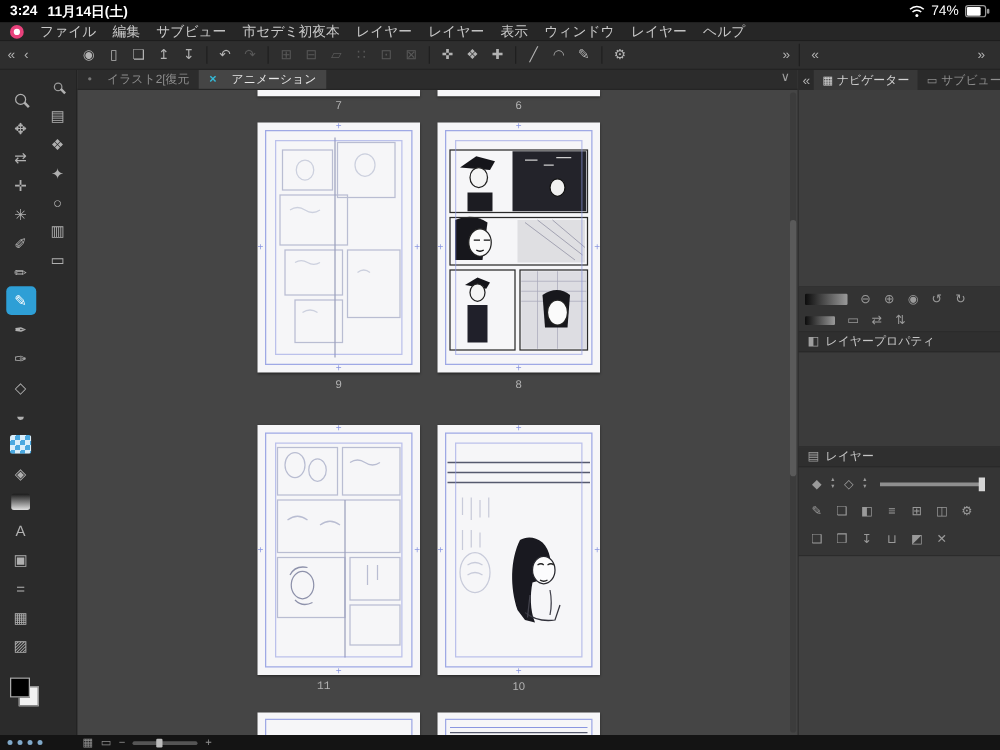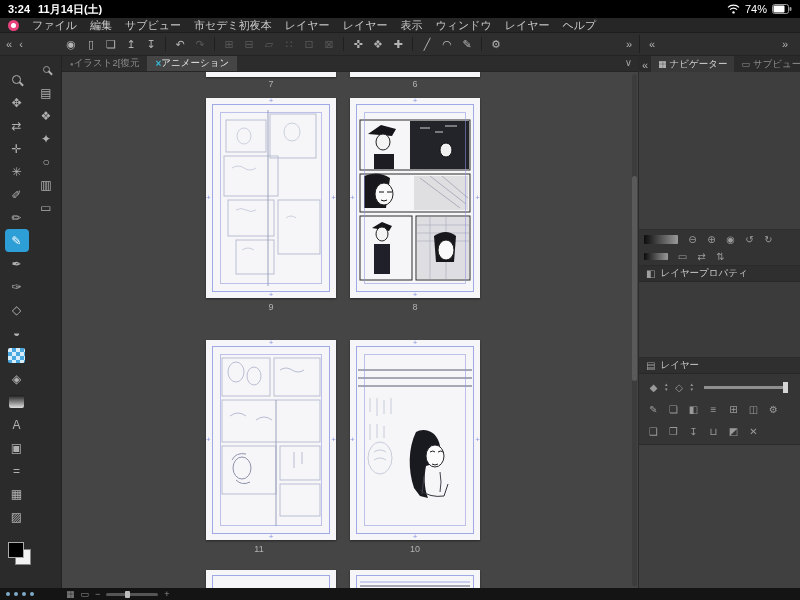--- a/index.html
+++ b/index.html
@@ -49,21 +49,21 @@
     background-size:8px 8px;background-position:0 0,4px 4px;}
   .gradchip{width:15px;height:13px;border-radius:2px;background:linear-gradient(180deg,#1a1a1a,#e0e0e0);}
   .swatches{position:absolute;left:8px;top:486px;width:30px;height:30px;}
   .sw{position:absolute;width:16px;height:16px;border:1px solid #888;}
   .sw.sub{left:7px;top:7px;background:#f2f2f2;}
   .sw.main{left:0;top:0;background:#000;border-color:#aaa;z-index:2;}
   
   .canvas{position:relative;flex:1 1 auto;background:#454545;display:flex;flex-direction:column;min-width:0;}
   .tabbar{height:16px;background:#2c2c2c;display:flex;align-items:stretch;font-size:9.5px;
     color:#8d8d8d;border-bottom:1px solid #252525;position:relative;}
-  .dtab{display:flex;align-items:center;gap:0;padding:0 8px;white-space:nowrap;}
+  .dtab{display:flex;align-items:center;gap:12px;padding:0 8px;white-space:nowrap;}
   .dtab.active{background:#454545;color:#e6e6e6;}
   .dtab .dot{font-size:6px;color:#777;}
   .dtab .x{color:#35b9d6;font-size:10px;font-weight:bold;}
   .tab-ovf{position:absolute;right:6px;top:1px;color:#a0a0a0;font-size:10px;}
   .viewport{position:relative;flex:1 1 auto;overflow:hidden;}
   .page{position:absolute;width:130px;background:#f6f6f8;box-shadow:0 1px 2px rgba(0,0,0,.45);}
   .pg200{height:200px;}
   .strip5{height:5px;}
   .strip18{height:18px;}
   .g-out{position:absolute;inset:6px;border:1px solid rgba(138,150,224,.8);pointer-events:none;}
@@ -368,21 +368,21 @@
             <path d="M70 150 q10 8 24 6 l4 -12" stroke="#33333c" fill="none"></path>
             <path d="M74 136 l-2 18 M90 132 q2 10 0 20" stroke="#44444e" fill="none"></path>
           </svg>
           <div class="g-out"></div>
             <div class="g-in"></div>
           <span class="cm cm-t">+</span>
             <span class="cm cm-b">+</span>
             <span class="cm cm-l">+</span>
             <span class="cm cm-r">+</span>
         </div>
-        <div class="pgnum" style="left:132px;top:472px;">11</div>
+        <div class="pgnum" style="left:132px;top:472px;font-family:Liberation Mono, monospace;">11</div>
         <div class="pgnum" style="left:288px;top:472px;">10</div>
 
         <div class="page strip18" style="left:144px;top:498px;">
           <div class="g-out"></div>
         </div>
         <div class="page strip18" style="left:288px;top:498px;">
           <div class="g-out"></div>
           <svg class="art" viewBox="0 0 130 18">
             <line x1="10" y1="12" x2="120" y2="12" stroke="#8a96e0" stroke-width="0.8"></line>
             <line x1="10" y1="16" x2="120" y2="16" stroke="#565a6e" stroke-width="1"></line>

